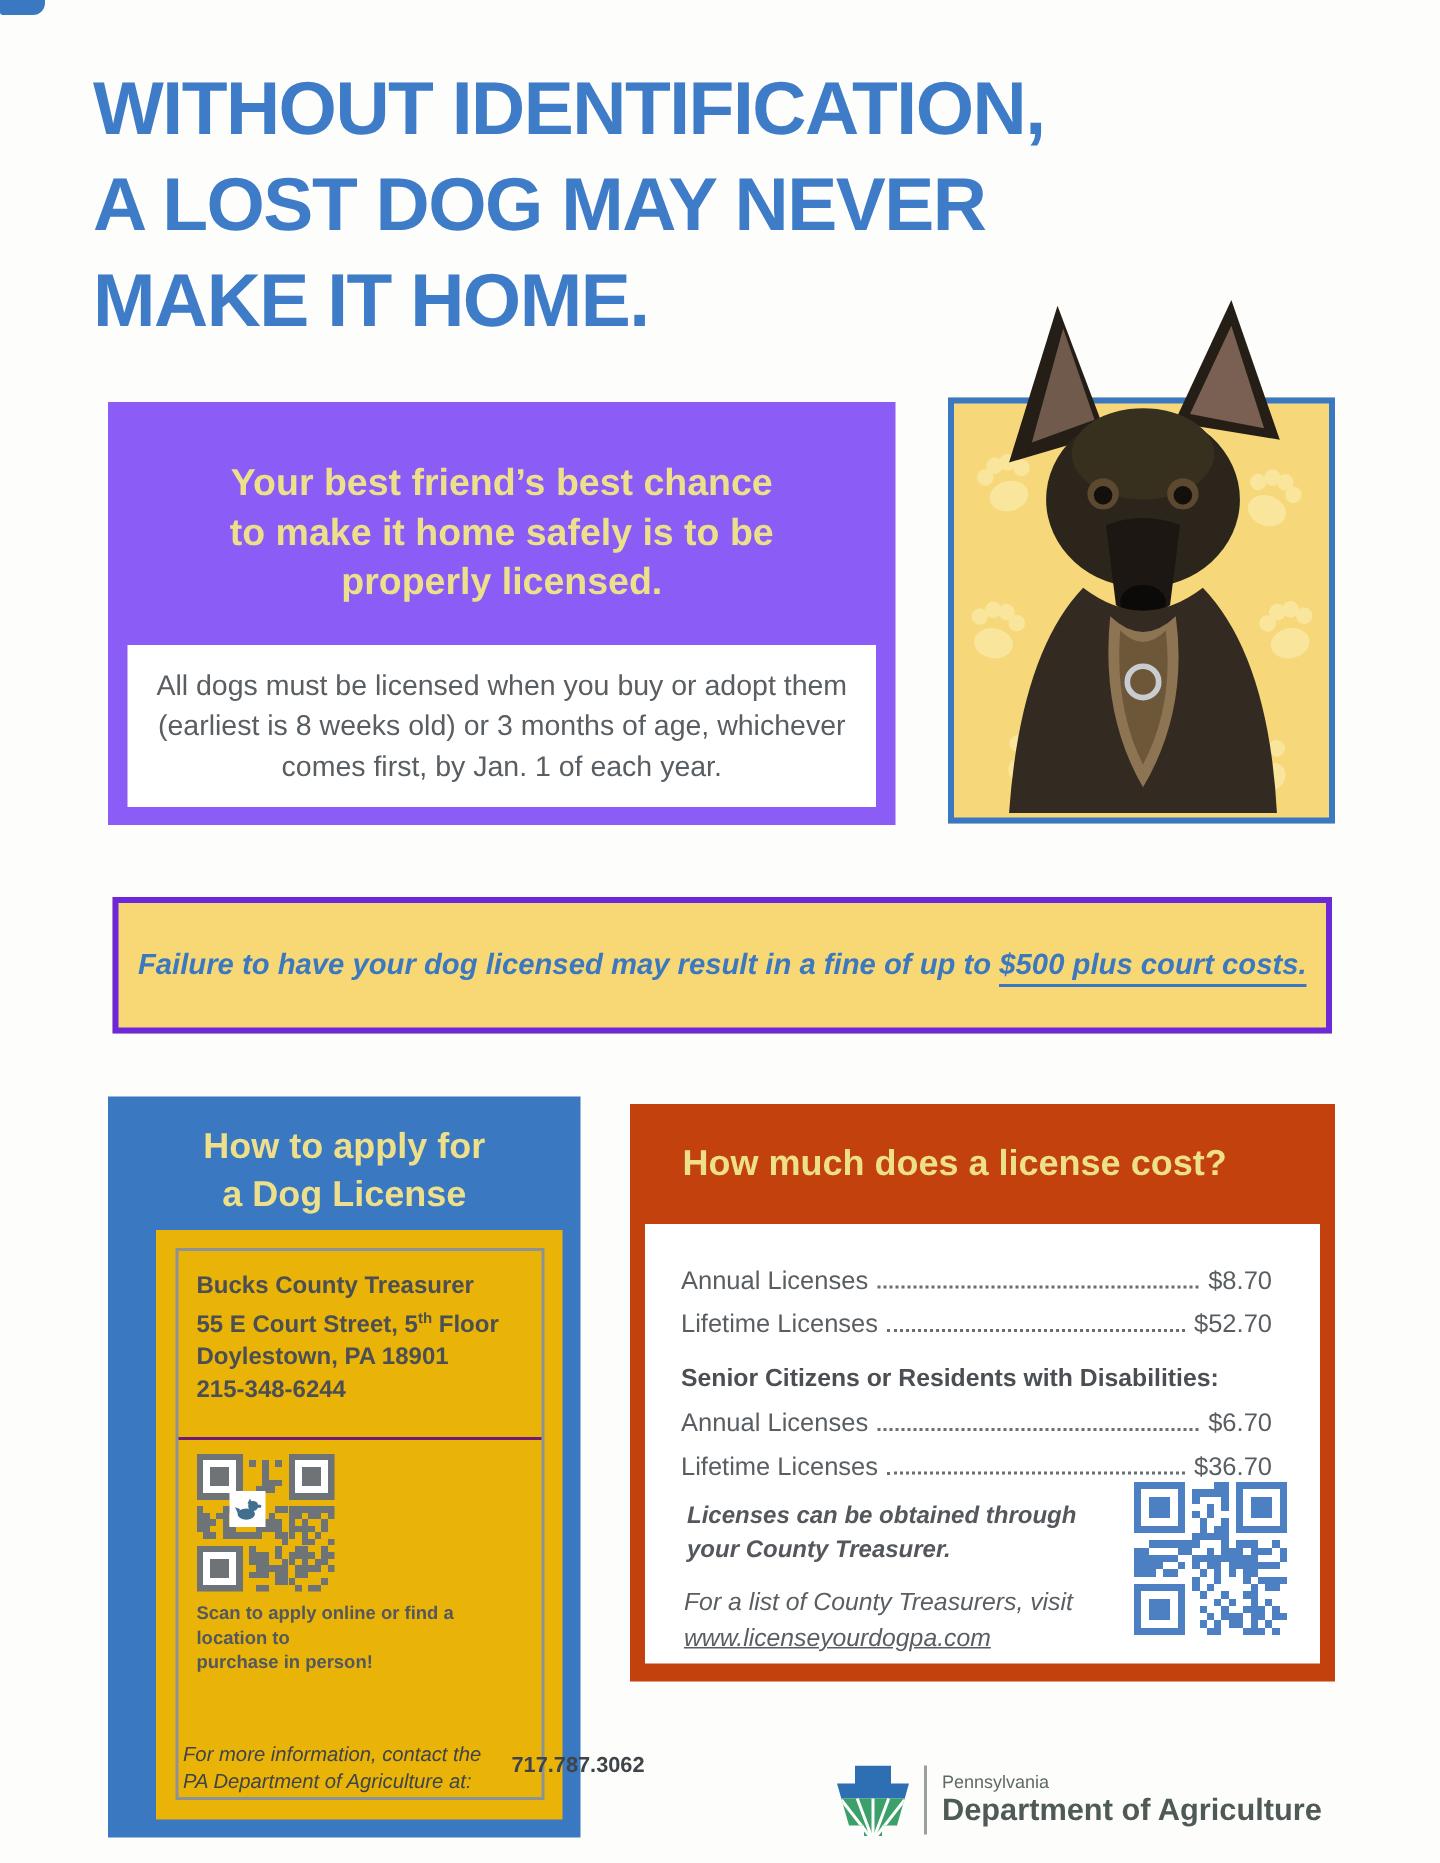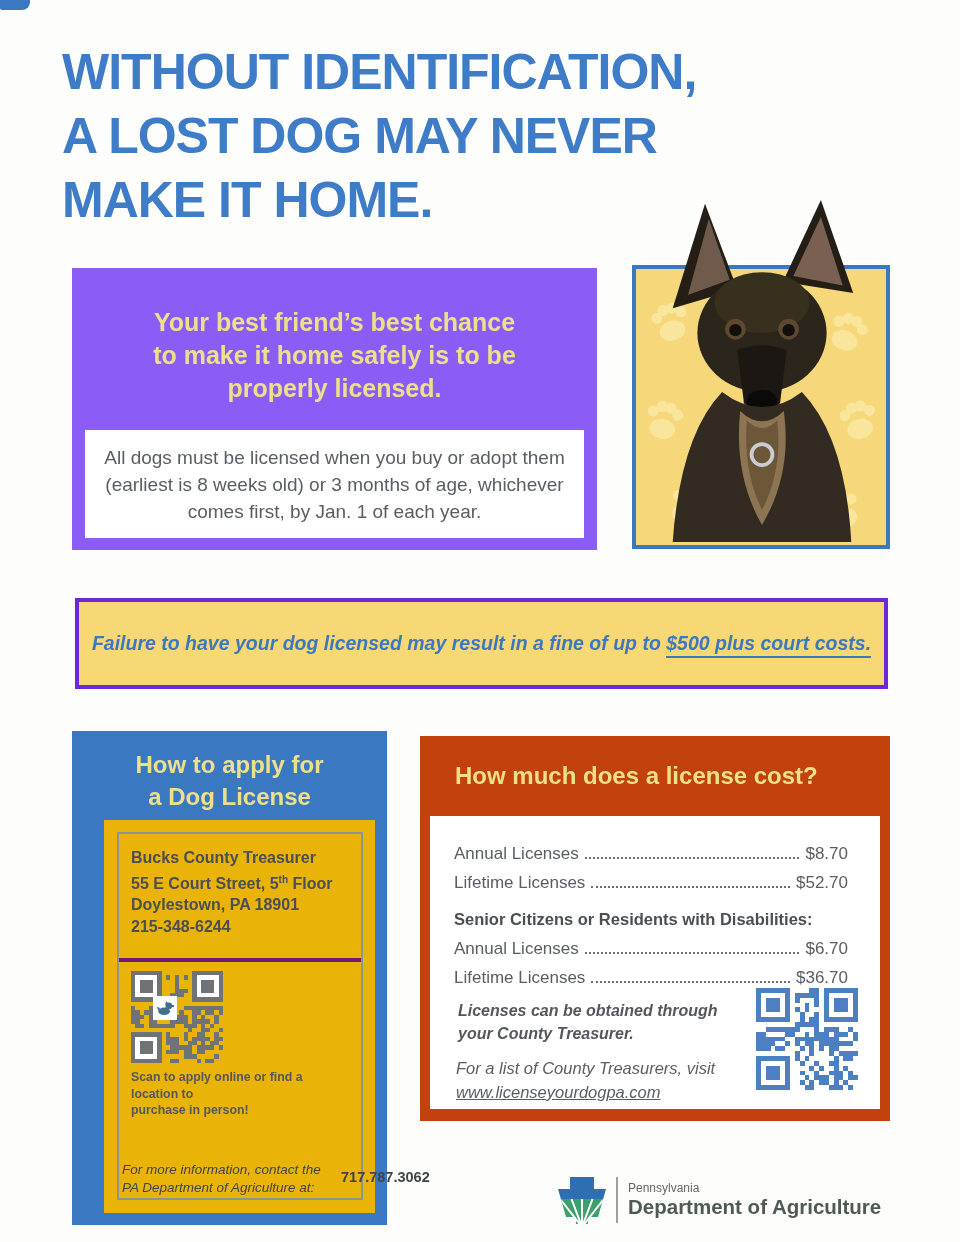--- a/index.html
+++ b/index.html
@@ -36,21 +36,21 @@
   .banner-text { color:#3c78c0; font-style:italic; font-weight:700; font-size:19.5px; }
   .banner-underline { border-bottom:2px solid #3c78c0; padding-bottom:2px; }
 
   
   .apply-box { left:72px; top:731px; width:315px; height:494px; background:#3b78c2; }
   .apply-title { padding-top:18px; text-align:center; color:#eee08a; font-weight:700; font-size:24px; line-height:32px; }
   .apply-inner { position:absolute; left:12px; right:12px; bottom:12px; top:89px; background:#eab308;margin-left:20px; }
   .apply-frame { position:absolute; left:13px; right:12px; top:12px; bottom:13px; border:2px solid #8d9296; }
   .address { padding:13px 12px 0 12px; height:124px; color:#4b4f53; font-weight:700; font-size:16px; line-height:21.5px; }
   .address sup { font-size:10px; }
-  .qr-section { border-top:4px solid #701a75; padding:9px 12px 0 12px; position:relative; }
+  .qr-section { border-top:2px solid #701a75; padding:9px 12px 0 12px; position:relative; }
   .apply-qr { width:92px; height:92px; position:relative; }
   .apply-qr-glyph { position:absolute; left:34px; top:34px; width:24px; height:24px; background:#ffffff; display:flex; align-items:center; justify-content:center; }
   .qr-caption { margin-top:6px; color:#54585c; font-weight:700; font-size:12.3px; line-height:16.5px; }
 
   
   .cost-box { left:420px; top:736px; width:470px; height:385px; background:#c2410c; }
   .cost-title { padding:26px 0 0 35px; color:#eee08a; font-weight:700; font-size:24px; }
   .cost-inner { position:absolute; left:10px; right:10px; bottom:12px; top:80px; background:#ffffff; padding:28px 32px 0 24px; }
   .cost-row { display:flex; align-items:baseline; color:#595e62; font-size:17px; margin-bottom:9px; }
   .leader { flex:1; border-bottom:2.5px dotted #696e72; margin:0 6px 3px 6px; }

